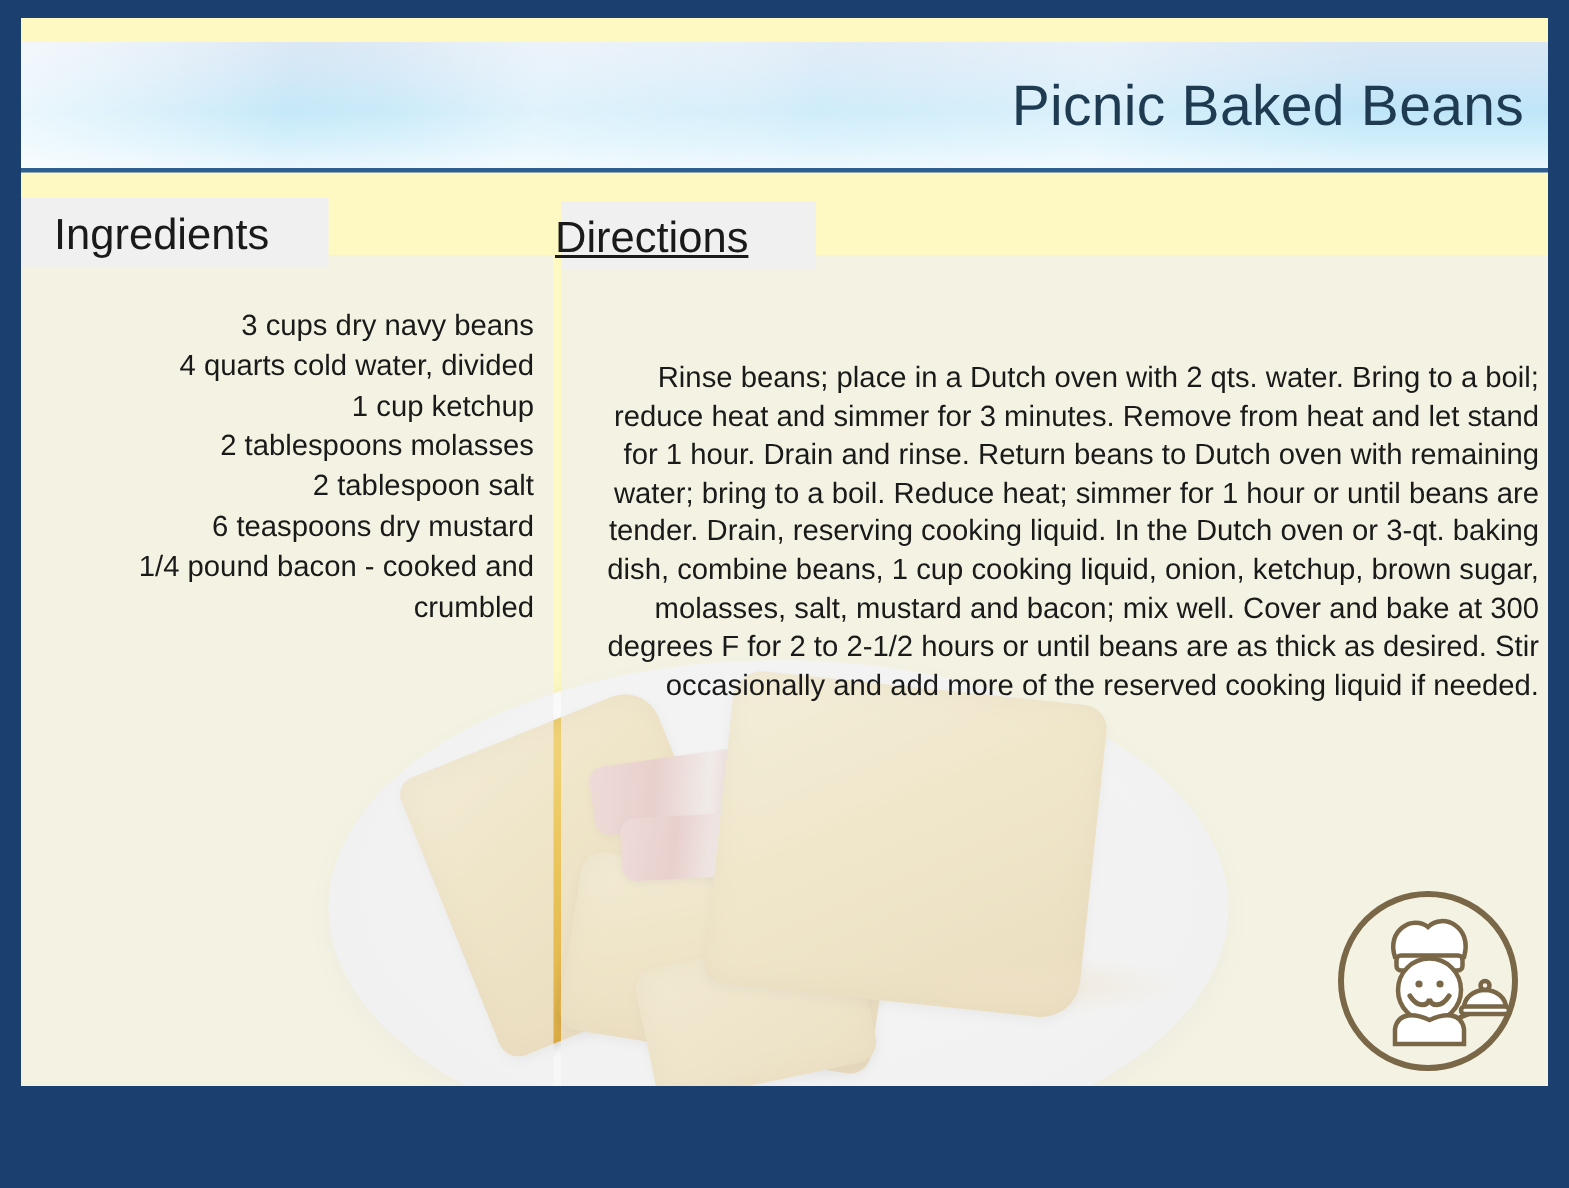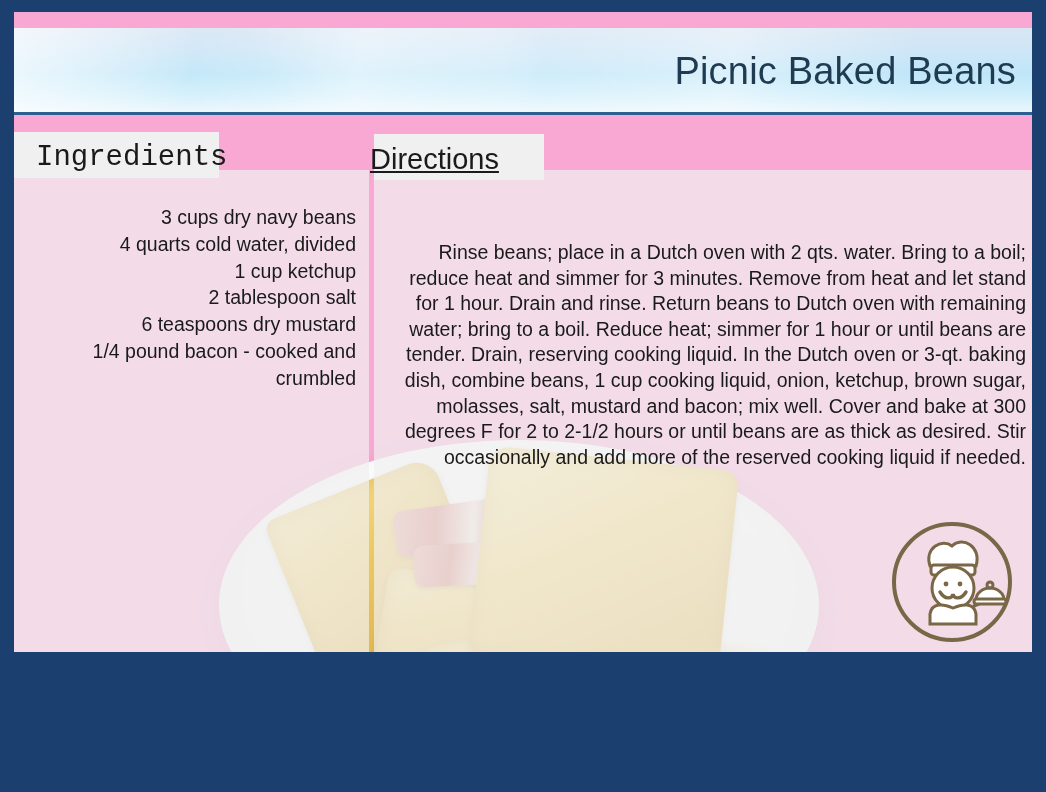--- a/index.html
+++ b/index.html
@@ -12,22 +12,22 @@
     background: #1b3f6e;
     font-family: "Liberation Sans", sans-serif;
     overflow: hidden;
   }
 
   .slide {
     position: absolute;
     left: 14px;
     top: 12px;
     width: 1018px;
-    height: 640px;
-    background: #f9a8d4;
+    height: 712px;
+    background: #fef9c3;
     overflow: hidden;
   }
 
   
   .banner {
     position: absolute;
     left: 0;
     top: 16px;
     width: 1018px;
     height: 84px;
@@ -125,21 +125,21 @@
     height: 46px;
   }
   .tab.left  { left: 0;    top: 120px; width: 205px; }
   .tab.right { left: 360px; top: 122px; width: 170px; }
 
   .tab-label {
     position: absolute;
     font-size: 29px;
     color: #1a1a1a;
   }
-  .tab-label.left  { left: 22px;  top: 129px; font-family: Liberation Mono, monospace; }
+  .tab-label.left  { left: 22px;  top: 129px; }
   .tab-label.right { left: 356px; top: 131px; text-decoration: underline; }
 
   .ingredients-list {
     position: absolute;
     left: 22px;
     top: 192px;
     width: 320px;
     font-size: 19.5px;
     line-height: 26.8px;
     color: #1a1a1a;
@@ -195,20 +195,21 @@
   <div class="tab left"></div>
   <div class="tab right"></div>
 
   <div class="tab-label left">Ingredients</div>
   <div class="tab-label right">Directions</div>
 
   <div class="ingredients-list">
     <div>3 cups dry navy beans</div>
     <div>4 quarts cold water, divided</div>
     <div>1 cup ketchup</div>
+    <div>2 tablespoons molasses</div>
     <div>2 tablespoon salt</div>
     <div>6 teaspoons dry mustard</div>
     <div>1/4 pound bacon - cooked and crumbled</div>
   </div>
 
   <div class="directions-text">Rinse beans; place in a Dutch oven with 2 qts. water. Bring to a boil; reduce heat and simmer for 3 minutes. Remove from heat and let stand for 1 hour. Drain and rinse. Return beans to Dutch oven with remaining water; bring to a boil. Reduce heat; simmer for 1 hour or until beans are tender. Drain, reserving cooking liquid. In the Dutch oven or 3-qt. baking dish, combine beans, 1 cup cooking liquid, onion, ketchup, brown sugar, molasses, salt, mustard and bacon; mix well. Cover and bake at 300 degrees F for 2 to 2-1/2 hours or until beans are as thick as desired. Stir occasionally and add more of the reserved cooking liquid if needed.</div>
 
   <svg class="chef-logo" viewBox="0 0 124 124">
     <circle cx="62" cy="62" r="58" fill="none" stroke="#7a6747" stroke-width="4"></circle>
 

